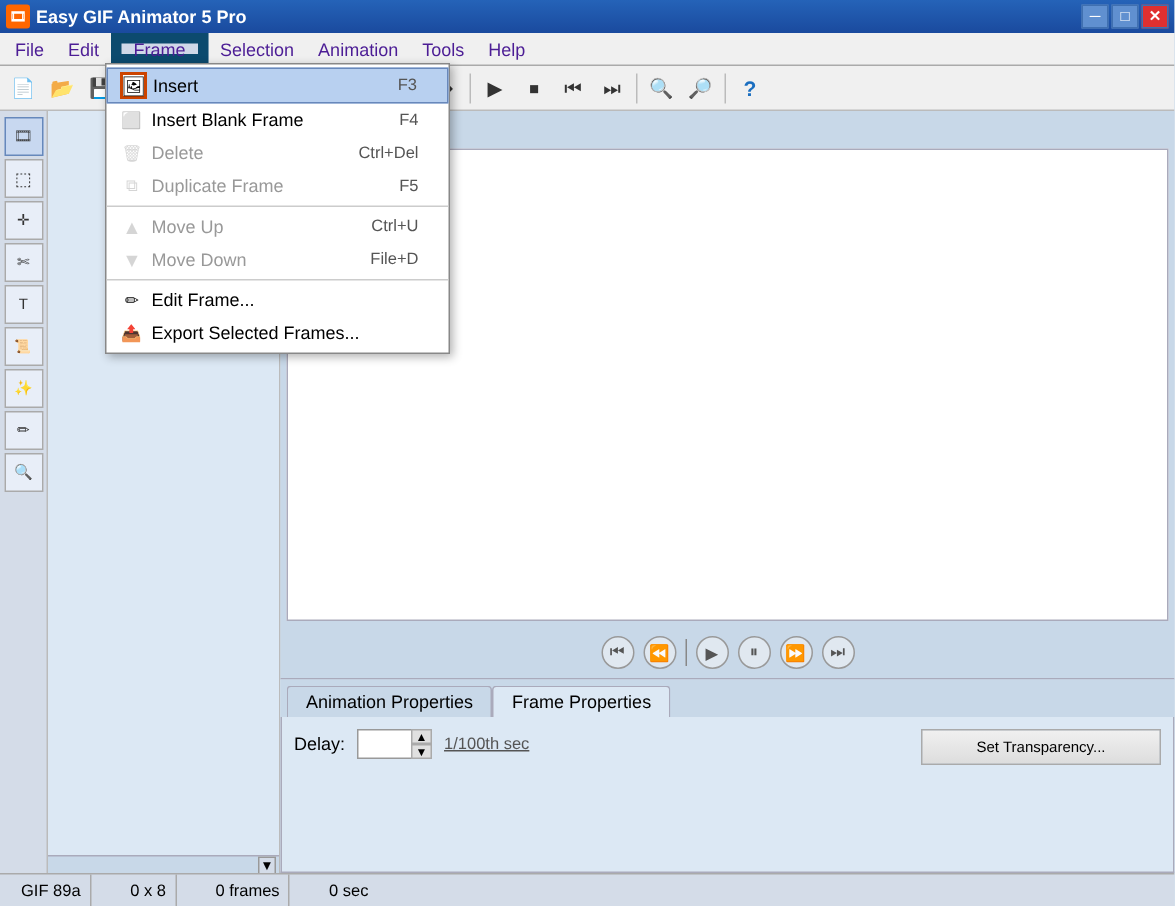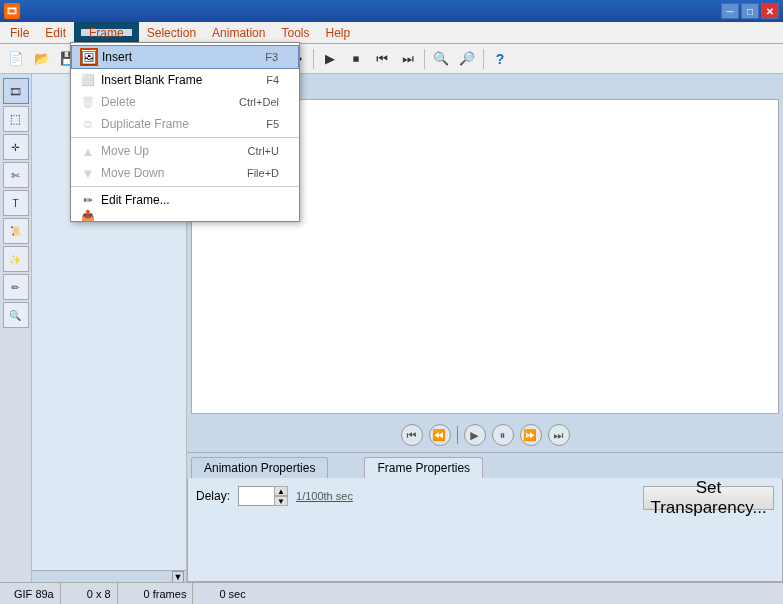--- a/index.html
+++ b/index.html
@@ -31,21 +31,21 @@
       align-items: stretch;
       border-bottom: 1px solid #aaa;
       padding: 0 2px;
     }
     .menu-item {
       padding: 2px 8px;
       cursor: pointer;
       display: flex;
       align-items: center;
       font-size: 12px;
-      color: #c2410c;
+      color: #4c1d95;
       white-space: nowrap;
     }
     .menu-item.active { background: #d0d8e8; border: 7px solid #0c4a6e; }
 
     
     .toolbar {
       background: #f0f0f0;
       height: 30px;
       display: flex;
       align-items: center;
@@ -184,21 +184,21 @@
     .props-tab {
       padding: 3px 12px;
       background: #c8d8e8;
       border: 1px solid #aab;
       border-bottom: none;
       font-size: 12px;
       cursor: pointer;
       color: #000;
       border-radius: 3px 3px 0 0;
     }
-    .props-tab.active { background: #dce8f4; margin-left: 36px; }
+    .props-tab.active { background: #dce8f4; }
     .props-content {
       flex: 1;
       background: #dce8f4;
       padding: 8px;
       display: flex;
       align-items: flex-start;
       gap: 20px;
       border: 1px solid #aab;
       border-top: none;
     }
@@ -217,25 +217,25 @@
       padding: 0 4px;
     }
     .delay-unit { font-size: 11px; color: #555; text-decoration: underline; }
     .props-right {
       display: flex;
       flex-direction: column;
       gap: 8px;
       margin-left: auto;
     }
     .props-btn {
-      width: 131px; height: 24px;
+      width: 160px; height: 24px;
       background: linear-gradient(to bottom, #f0f0f0, #ddd);
       border: 1px solid #aaa;
       cursor: pointer;
-      font-size: 17px;
+      font-size: 10px;
       color: #000;
       text-align: center;
       display: flex; align-items: center; justify-content: center;
     }
 
     
     .status-bar {
       height: 22px;
       background: #d4dce8;
       border-top: 1px solid #aaa;
@@ -295,20 +295,21 @@
 
     
     .frames-panel::-webkit-scrollbar { width: 12px; }
   </style>
 </head>
 <body>
 
 <div class="title-bar">
   <div class="title-bar-left">
     <div class="title-bar-icon">🎞</div>
+    <span>Easy GIF Animator 5 Pro</span>
   </div>
   <div class="title-bar-buttons">
     <div class="title-btn">─</div>
     <div class="title-btn">□</div>
     <div class="title-btn close">✕</div>
   </div>
 </div>
 
 <div class="menu-bar">
   <div class="menu-item">File</div>
@@ -465,16 +466,17 @@
   <div class="dropdown-separator"></div>
 
   <div class="dropdown-item">
     <span class="dropdown-item-icon" style="font-size:11px;">✏</span>
     <span>Edit Frame...</span>
     <span class="dropdown-shortcut"></span>
   </div>
 
   <div class="dropdown-item">
     <span class="dropdown-item-icon" style="font-size:11px;">📤</span>
+    <span>Export Selected Frames...</span>
     <span class="dropdown-shortcut"></span>
   </div>
 
 </div>
 
 </body></html>

